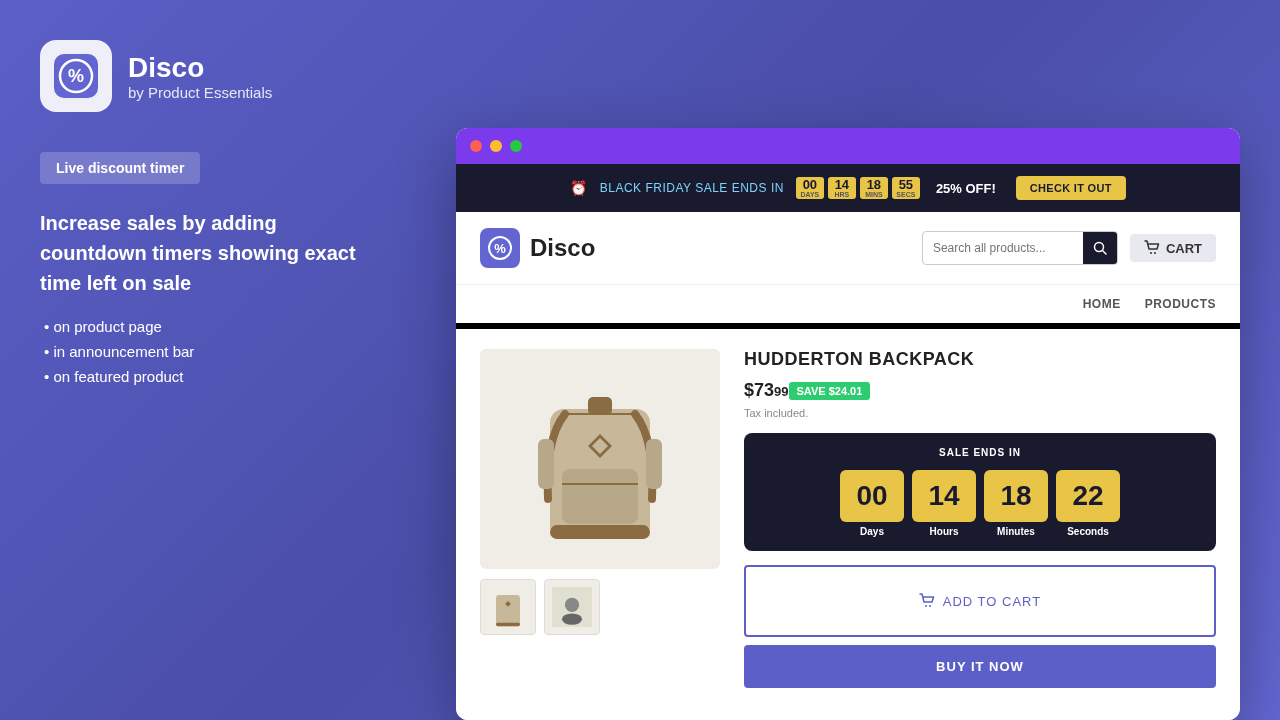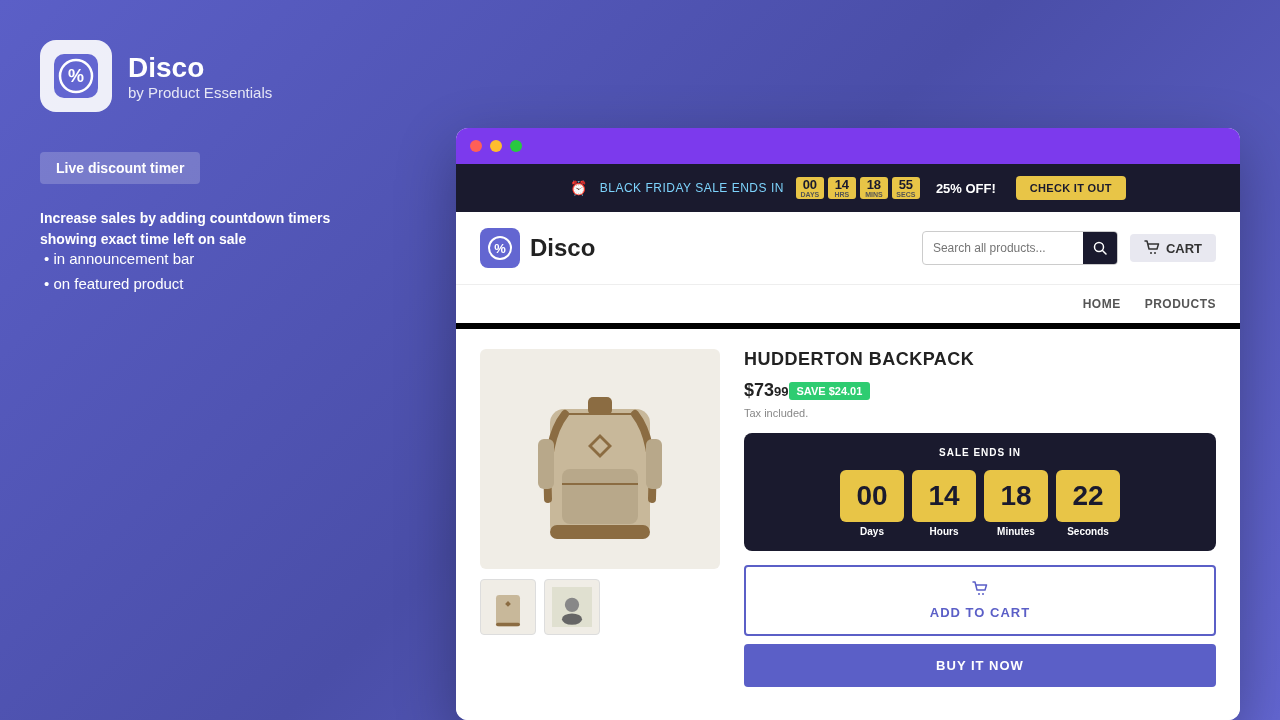--- a/index.html
+++ b/index.html
@@ -59,23 +59,24 @@
       color: white;
       font-size: 14px;
       font-weight: 600;
       padding: 8px 16px;
       border-radius: 4px;
       margin-bottom: 24px;
     }
 
     .tagline {
       color: white;
-      font-size: 14px;
+      font-size: 20px;
       font-weight: 700;
       line-height: 1.5;
+      margin-bottom: 20px;
     }
 
     .features {
       list-style: none;
     }
 
     .features li {
       color: white;
       font-size: 15px;
       margin-bottom: 8px;
@@ -430,33 +431,32 @@
       font-size: 10px;
       font-weight: 600;
       text-transform: capitalize;
     }
 
     .add-to-cart-btn {
       width: 100%;
       background: white;
       border: 2px solid #5b5fc7;
       color: #5b5fc7;
-      padding: 14px;
+      padding: 26px;
       font-size: 13px;
-      font-weight: 700;
+      font-weight: 400;
       letter-spacing: 1px;
       text-transform: uppercase;
       border-radius: 4px;
       cursor: pointer;
       display: flex;
       align-items: center;
       justify-content: center;
       gap: 8px;
       margin-bottom: 8px;
-      flex-direction: column;
     }
 
     .buy-now-btn {
       width: 100%;
       background: #5b5fc7;
       border: none;
       color: white;
       padding: 14px;
       font-size: 13px;
       font-weight: 700;
@@ -482,20 +482,21 @@
       <h1>Disco</h1>
       <p>by Product Essentials</p>
     </div>
   </div>
 
   <div class="badge">Live discount timer</div>
 
   <p class="tagline">Increase sales by adding countdown timers showing exact time left on sale</p>
 
   <ul class="features">
+    <li>• on product page</li>
     <li>• in announcement bar</li>
     <li>• on featured product</li>
   </ul>
 </div>
 
 <div class="browser">
 
   <div class="browser-chrome">
     <div class="dot dot-red"></div>
     <div class="dot dot-yellow"></div>

